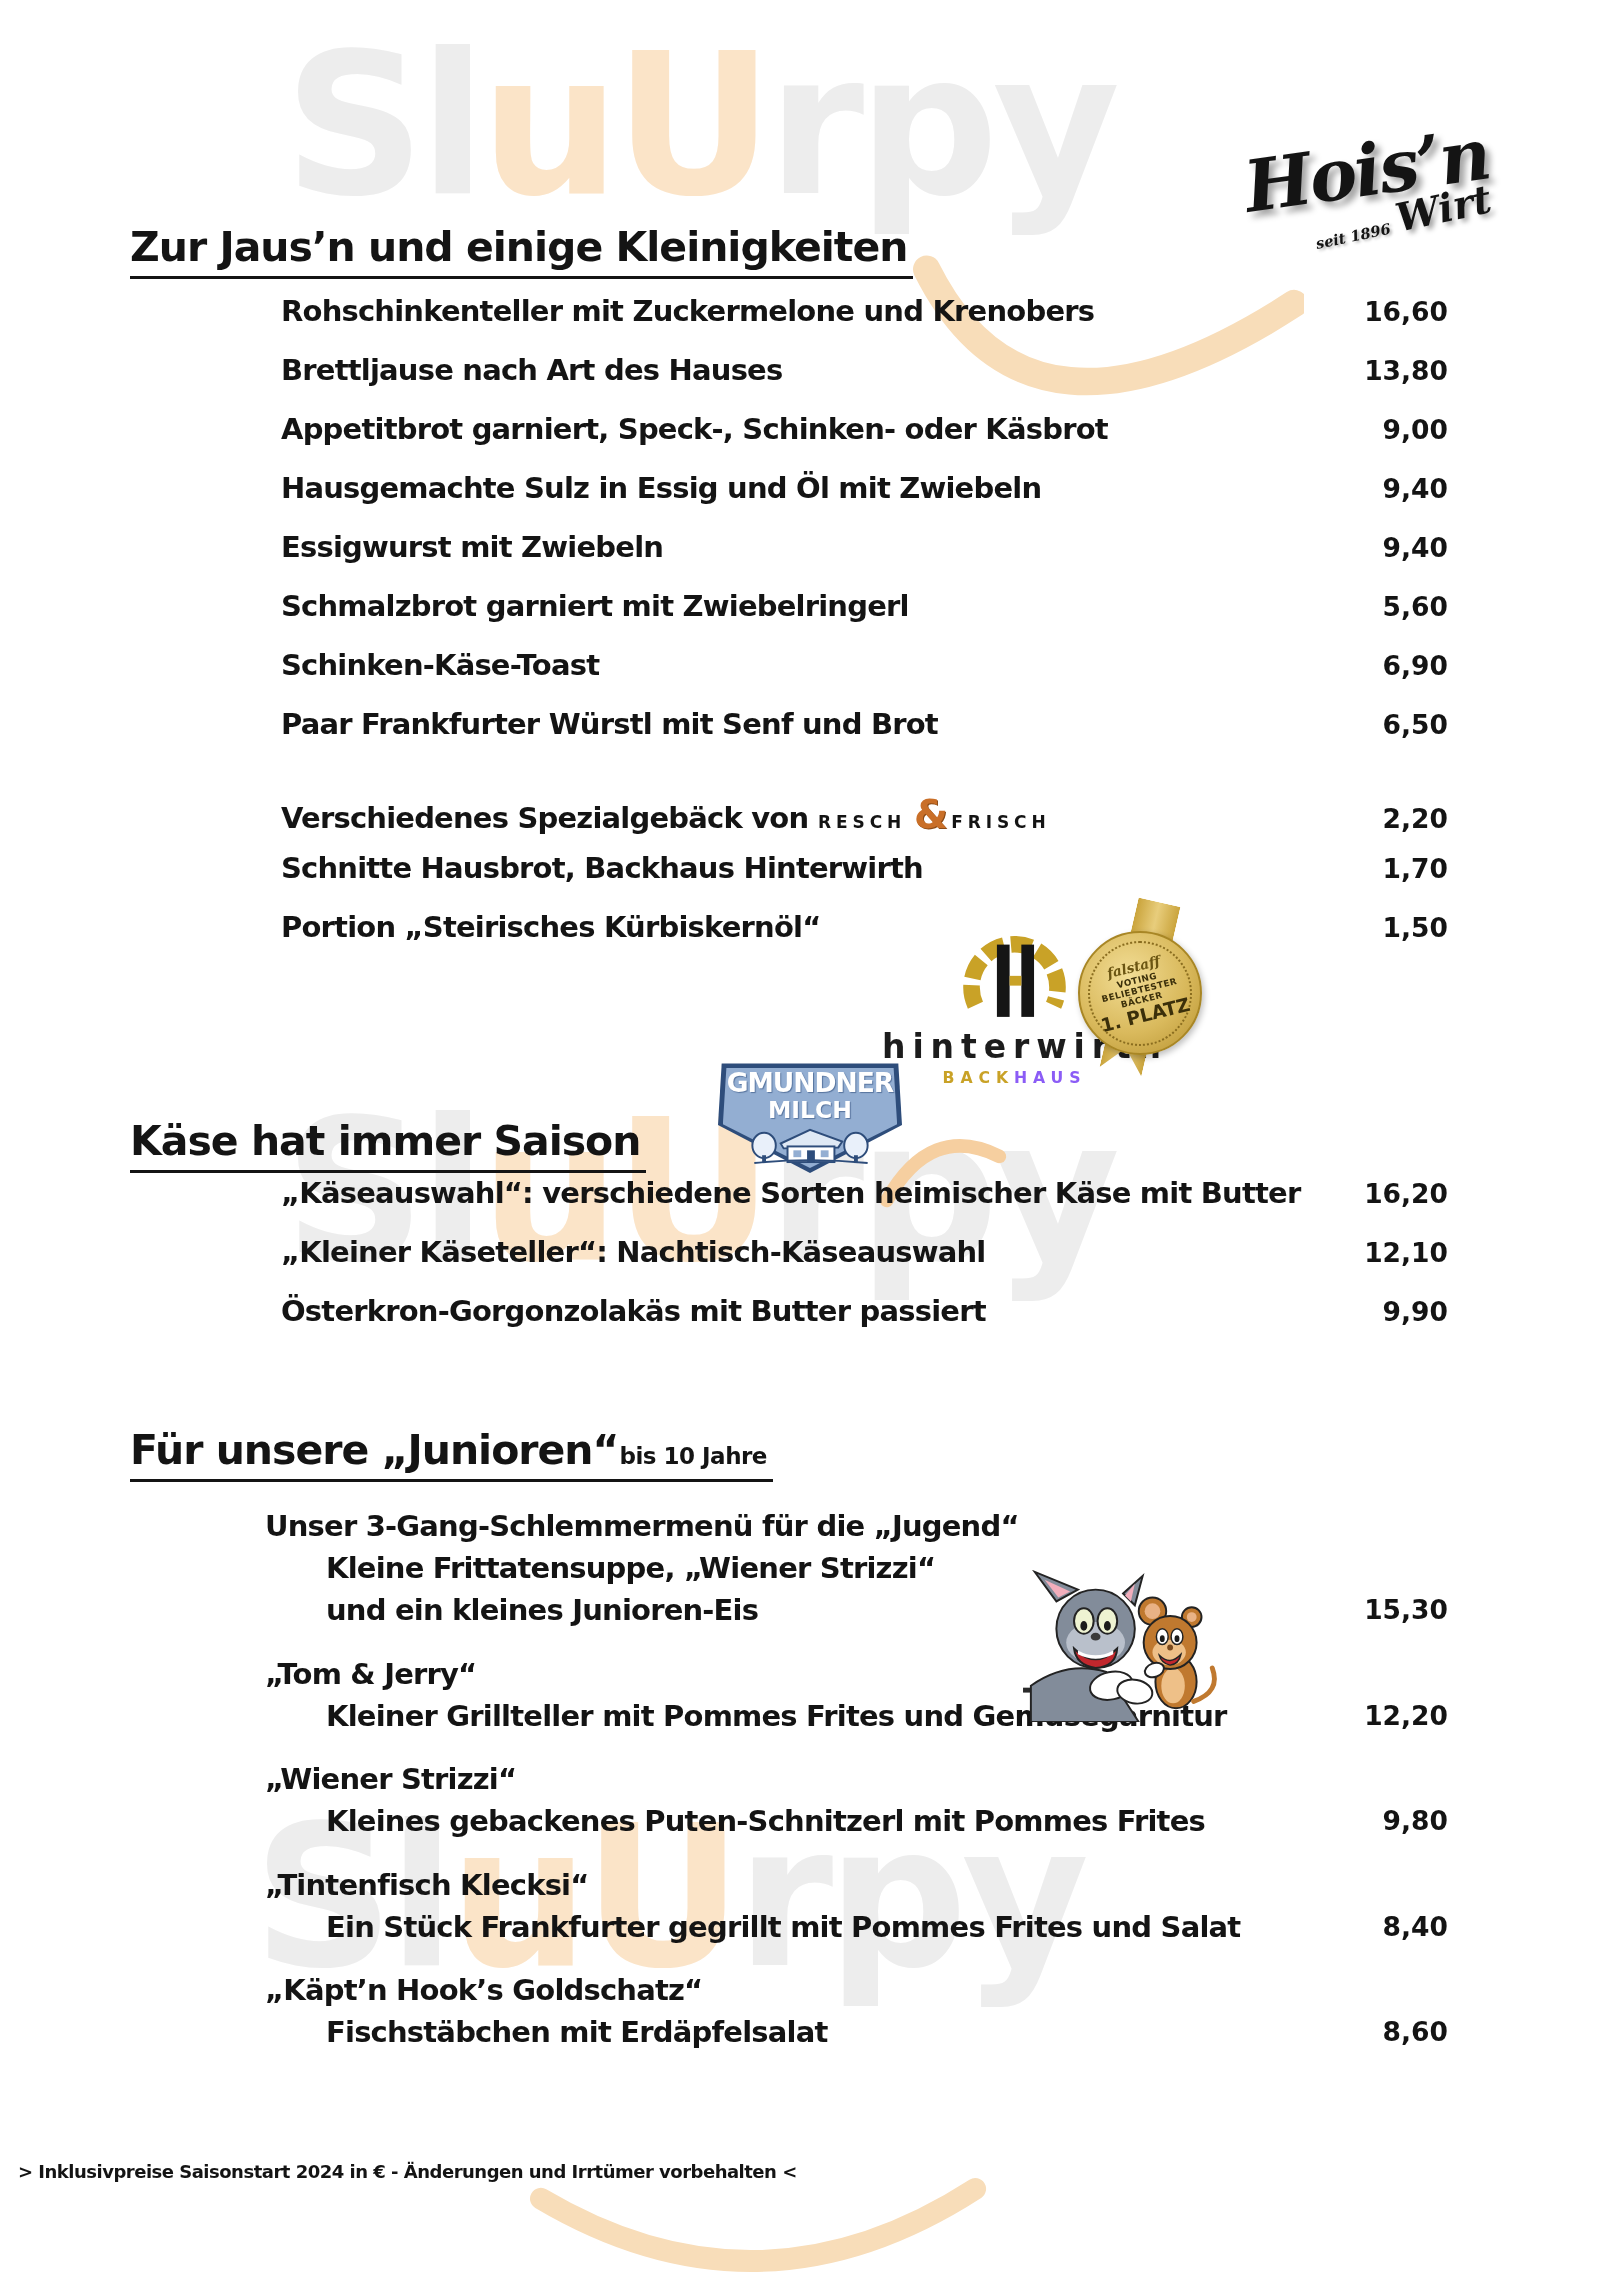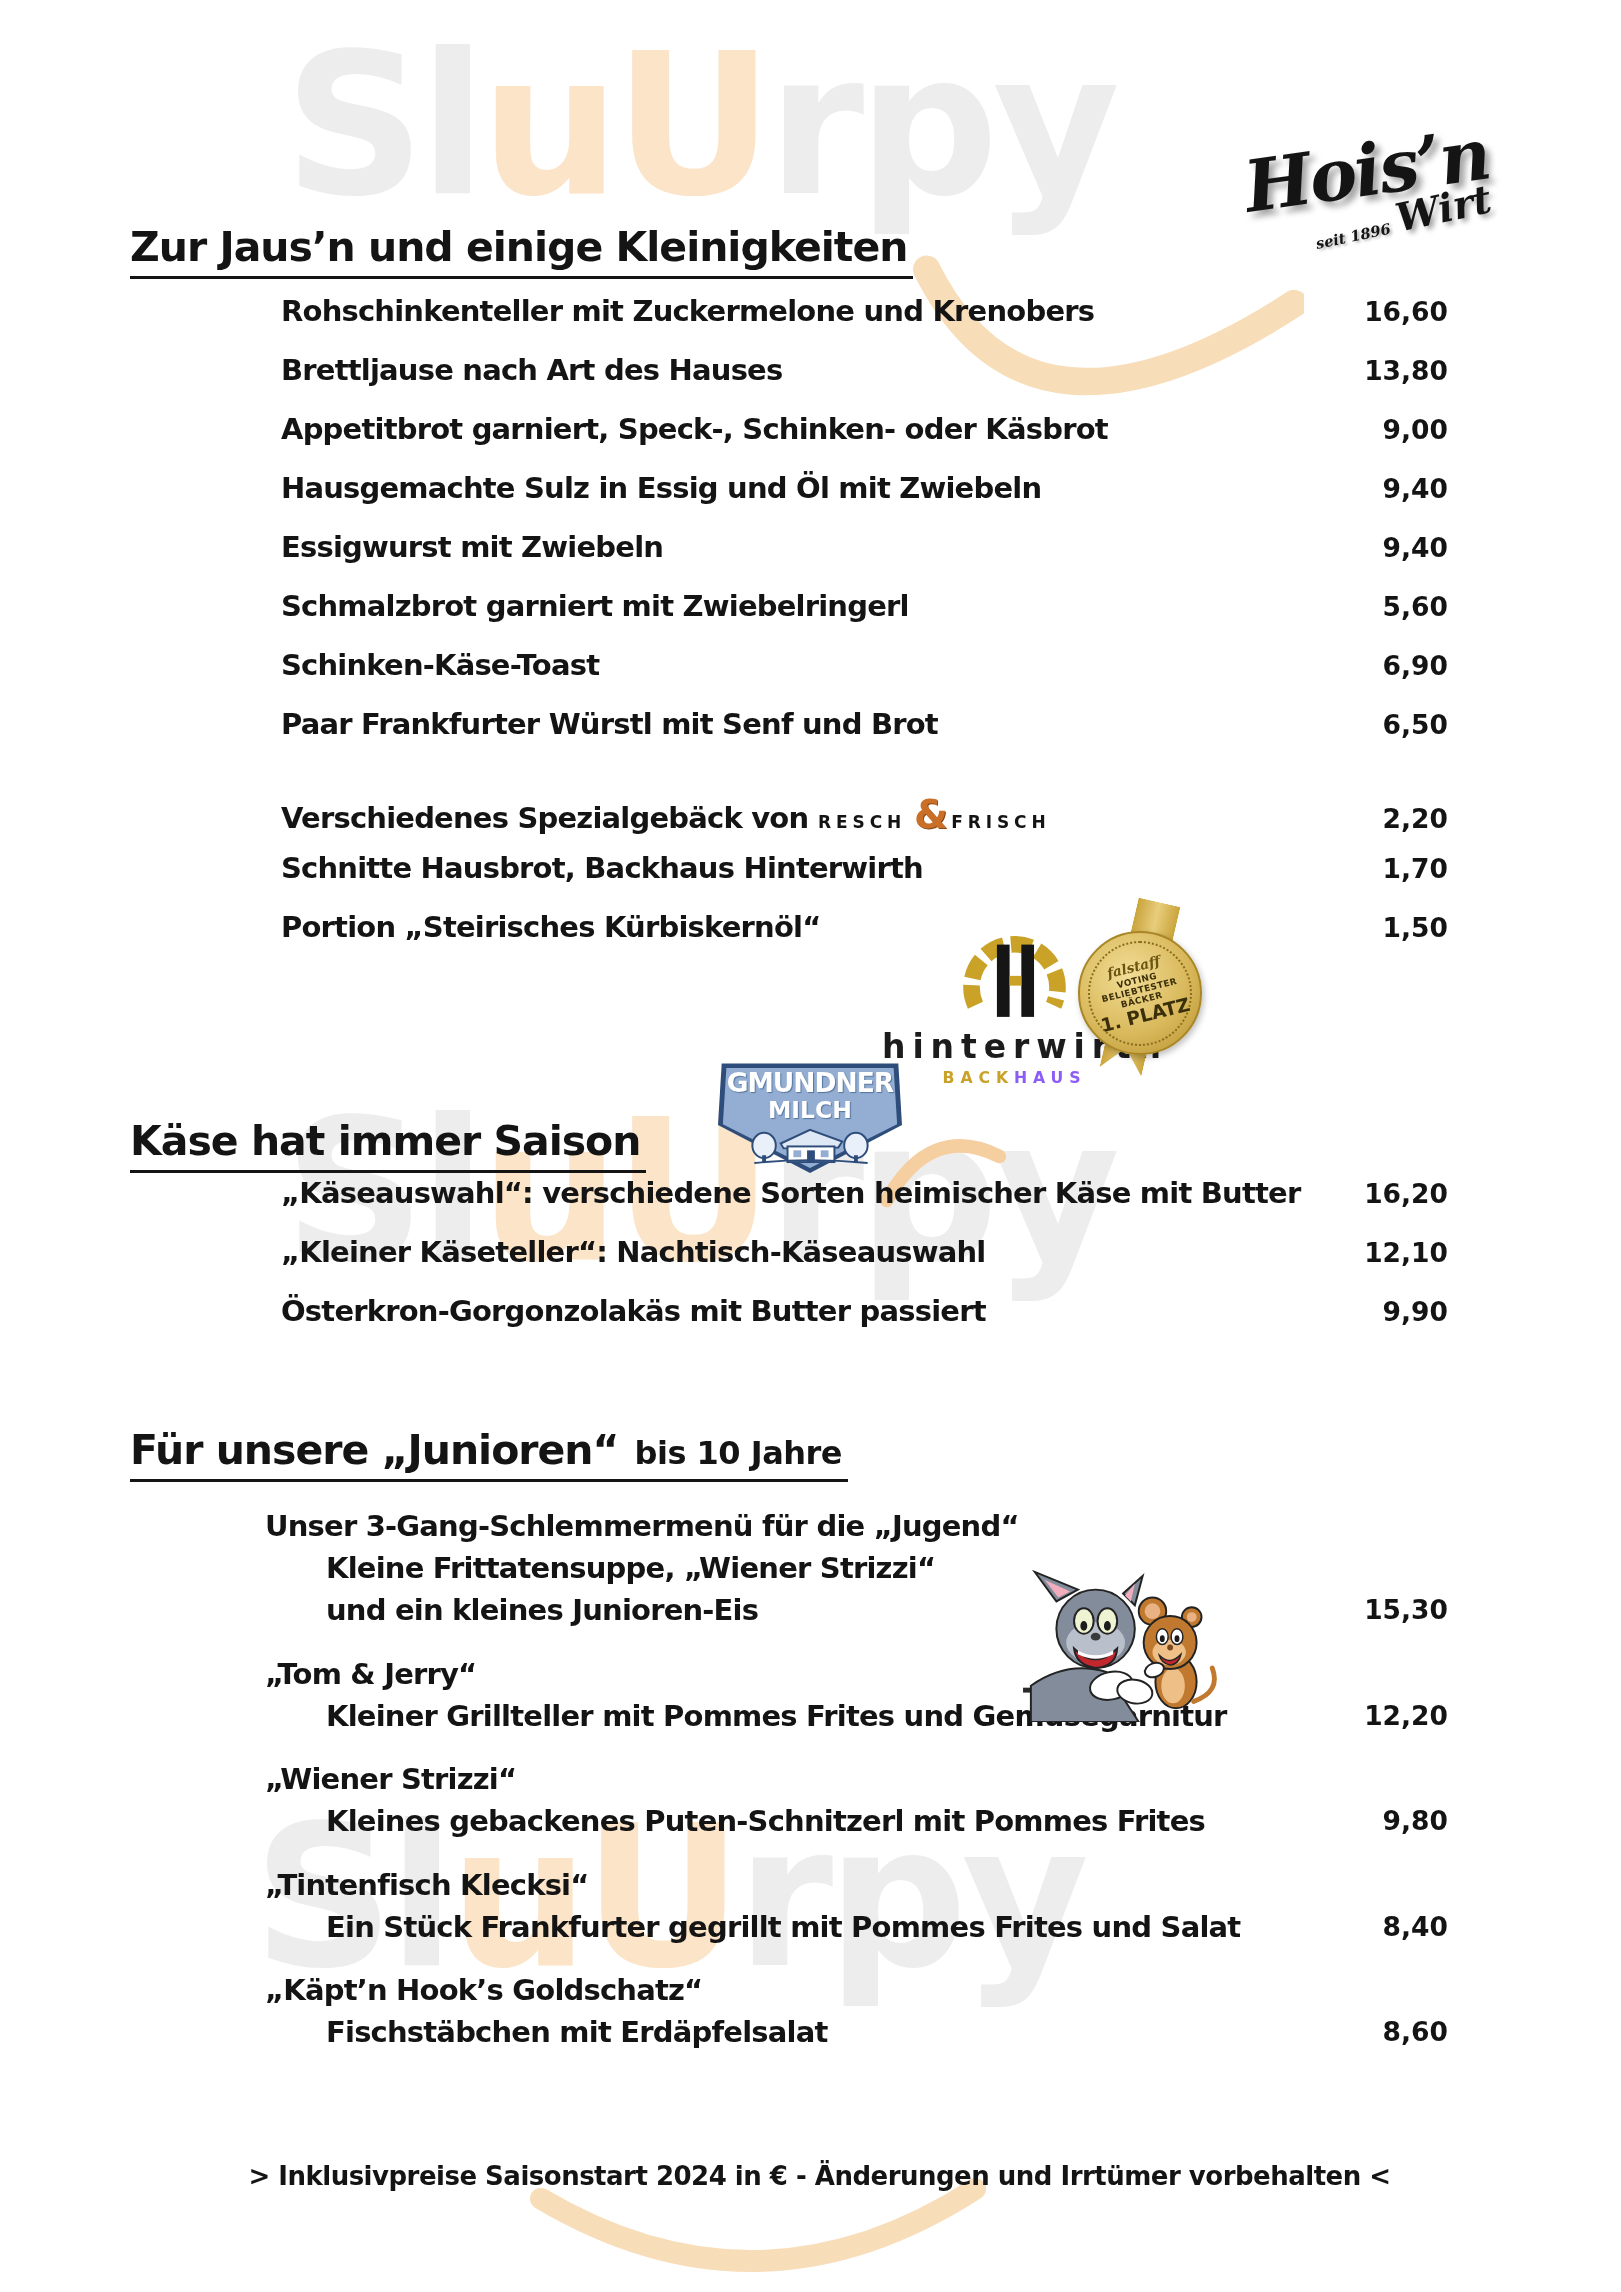--- a/index.html
+++ b/index.html
@@ -11,37 +11,37 @@
   .wm .g{color:var(--wm-gray,#eeeeee);}
   .wm .p{color:var(--wm-peach,#fbe4c8);}
   .wm-top{left:284px;top:27.4px;}
   .wm-mid{left:284px;top:1093px;}
   .wm-bot{left:253px;top:1799px;}
   .swoosh{position:absolute;}
   
   .content{position:absolute;inset:0;z-index:1;}
   .heading{position:absolute;font-size:41px;letter-spacing:-1px;border-bottom:3.9px solid #141414;
            padding:0 5.9px 4.9px 0;white-space:nowrap;}
-  .heading .suffix{font-size:32px;letter-spacing:-0.5px;margin-left:16px;}
+  .heading .suffix{font-size:23px;letter-spacing:-0.5px;margin-left:1px;}
   .rows{position:absolute;left:281px;right:173px;}
   .row{display:flex;align-items:baseline;height:59px;font-size:29px;letter-spacing:-0.8px;white-space:nowrap;}
   .row .name{overflow:visible;}
   .row .price{margin-left:auto;font-size:26.5px;letter-spacing:0;}
   .spacer{height:25.5px;}
   .brandword{font-size:17px;letter-spacing:4.9px;margin-left:9.8px;}
   .brandamp{font-size:39px;color:var(--pretzel,#c96f28);margin:0 2px 0 7.8px;text-shadow:1px 1px 0 #8a4a15;}
   
   .jr{position:absolute;left:265px;right:173px;}
   .jr-block{margin-bottom:21.6px;}
   .jr-line{font-size:29px;letter-spacing:-0.8px;line-height:42px;white-space:nowrap;}
   .jr-sub{padding-left:61px;}
   .jr-flex{display:flex;align-items:center;}
   .jr-flex .price{margin-left:auto;font-size:26.5px;letter-spacing:0;}
   
-  .footer{position:absolute;left:18px;right:0;top:2161px;text-align:center;font-size:26px;letter-spacing:-0.5px;}
+  .footer{position:absolute;left:18px;right:0;top:2161px;font-size:18px;letter-spacing:-0.5px;}
   
   .hoisn{position:absolute;left:1237px;top:135px;width:265px;transform:rotate(-8deg);
          font-family:"DejaVu Serif",serif;font-style:italic;text-align:center;}
   .hoisn .big{font-size:71px;font-weight:700;line-height:1;letter-spacing:-2px;
               text-shadow:4.9px 5.9px 5.9px rgba(0,0,0,0.35);}
   .hoisn .sub{display:flex;justify-content:center;align-items:baseline;gap:7.8px;margin-top:-5.9px;
               transform:rotate(-4deg) translateX(29px);}
   .hoisn .since{font-size:14.7px;font-weight:700;text-shadow:2px 2px 2.9px rgba(0,0,0,0.3);}
   .hoisn .wirt{font-size:39px;font-weight:700;text-shadow:2.9px 3.9px 4.9px rgba(0,0,0,0.35);}
   

